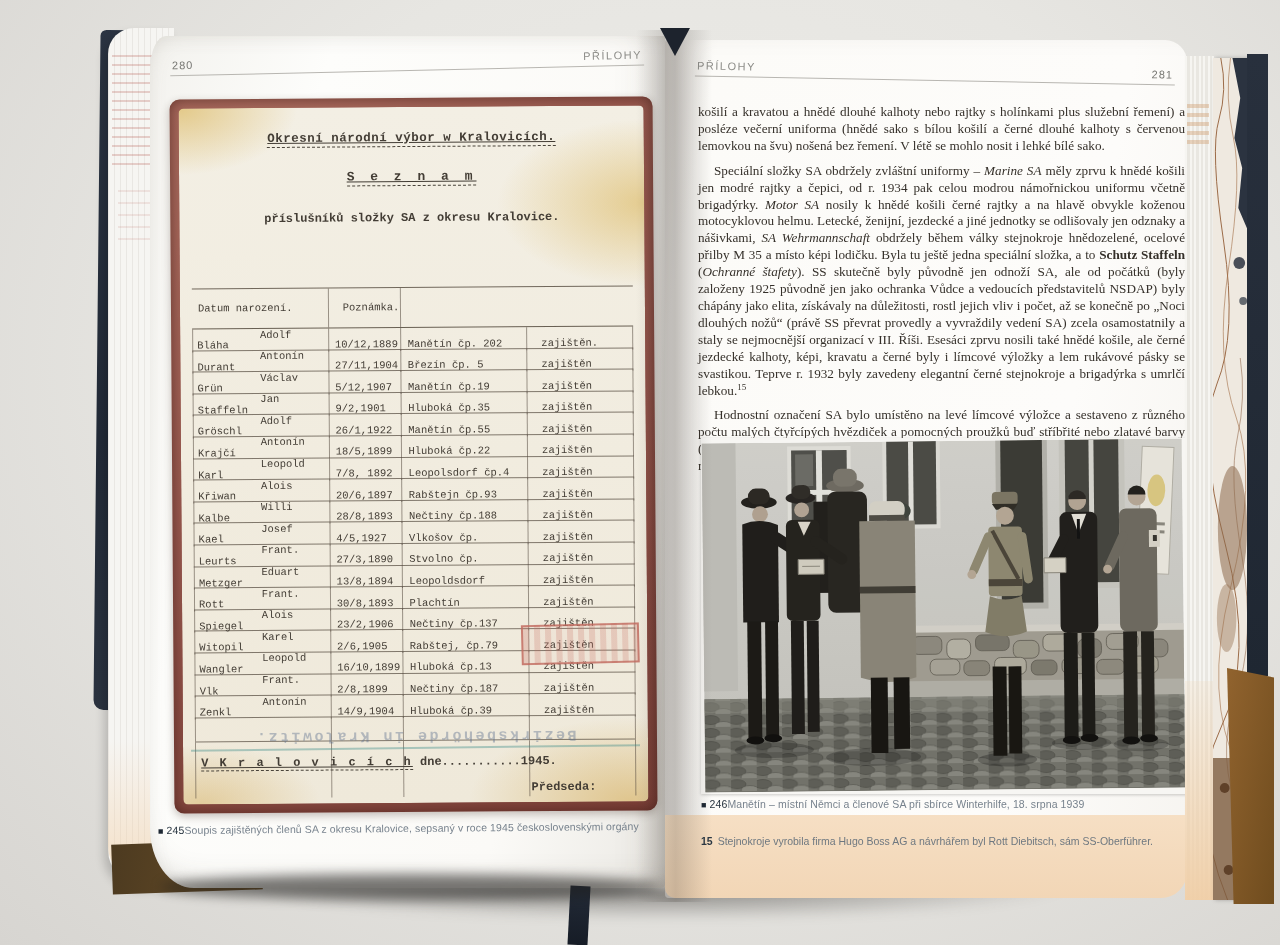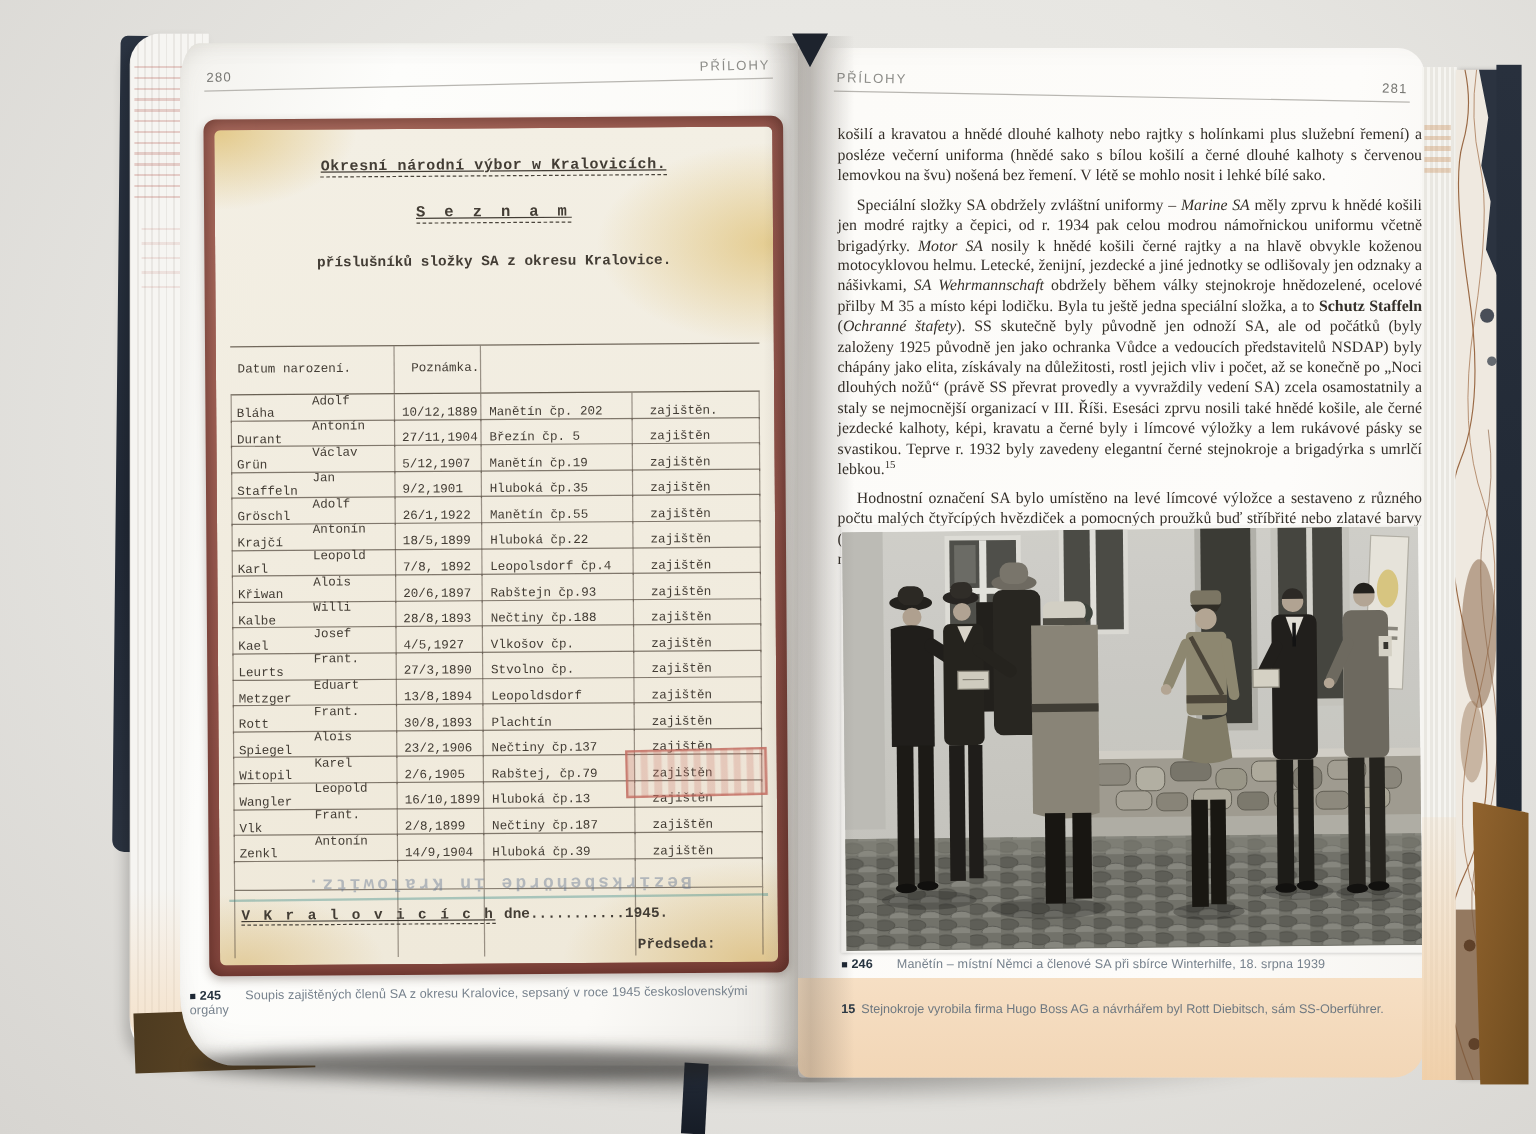--- a/index.html
+++ b/index.html
@@ -98,21 +98,21 @@
   .scanline{position:absolute;left:8px;right:8px;top:640px;height:2px;background:rgba(60,140,138,.4);transform:rotate(-.3deg);}
   .mirror{position:absolute;left:0;top:620px;width:100%;text-align:center;transform:rotate(180deg);
     color:rgba(92,112,142,.42);font-size:15px;letter-spacing:2.5px;font-weight:bold;}
   .doc-footer{position:absolute;left:18px;top:648px;font-size:12px;font-weight:bold;white-space:nowrap;}
   .doc-footer .fp{letter-spacing:2px;text-decoration:underline;border-bottom:1px dashed #4a443b;}
   .doc-sign{position:absolute;right:52px;top:674px;font-size:12px;font-weight:bold;}
 
   
   .cap{position:absolute;font-size:10.5px;color:#77828d;letter-spacing:.1px;}
   .cap .capsq{color:#1d2733;font-size:9px;margin-right:3px;}
-  .cap .capnum{color:#26333f;font-weight:bold;margin-right:20px;}
+  .cap .capnum{color:#26333f;font-weight:normal;margin-right:0;}
   .page-left .cap{left:8px;top:786px;width:500px;transform:rotate(-.5deg);}
   .page-right .cap-photo{left:36px;top:758px;width:470px;}
 
   
   .body-text{position:absolute;left:33px;top:64px;width:487px;font-family:"Liberation Serif",serif;
     font-size:13.2px;line-height:16.9px;color:#35302a;text-align:justify;}
   .body-text p{margin:0 0 8px 0;}
   .body-text p.ind{text-indent:16px;}
   .body-text .it{font-style:italic;}
   .body-text .bd{font-weight:bold;}

